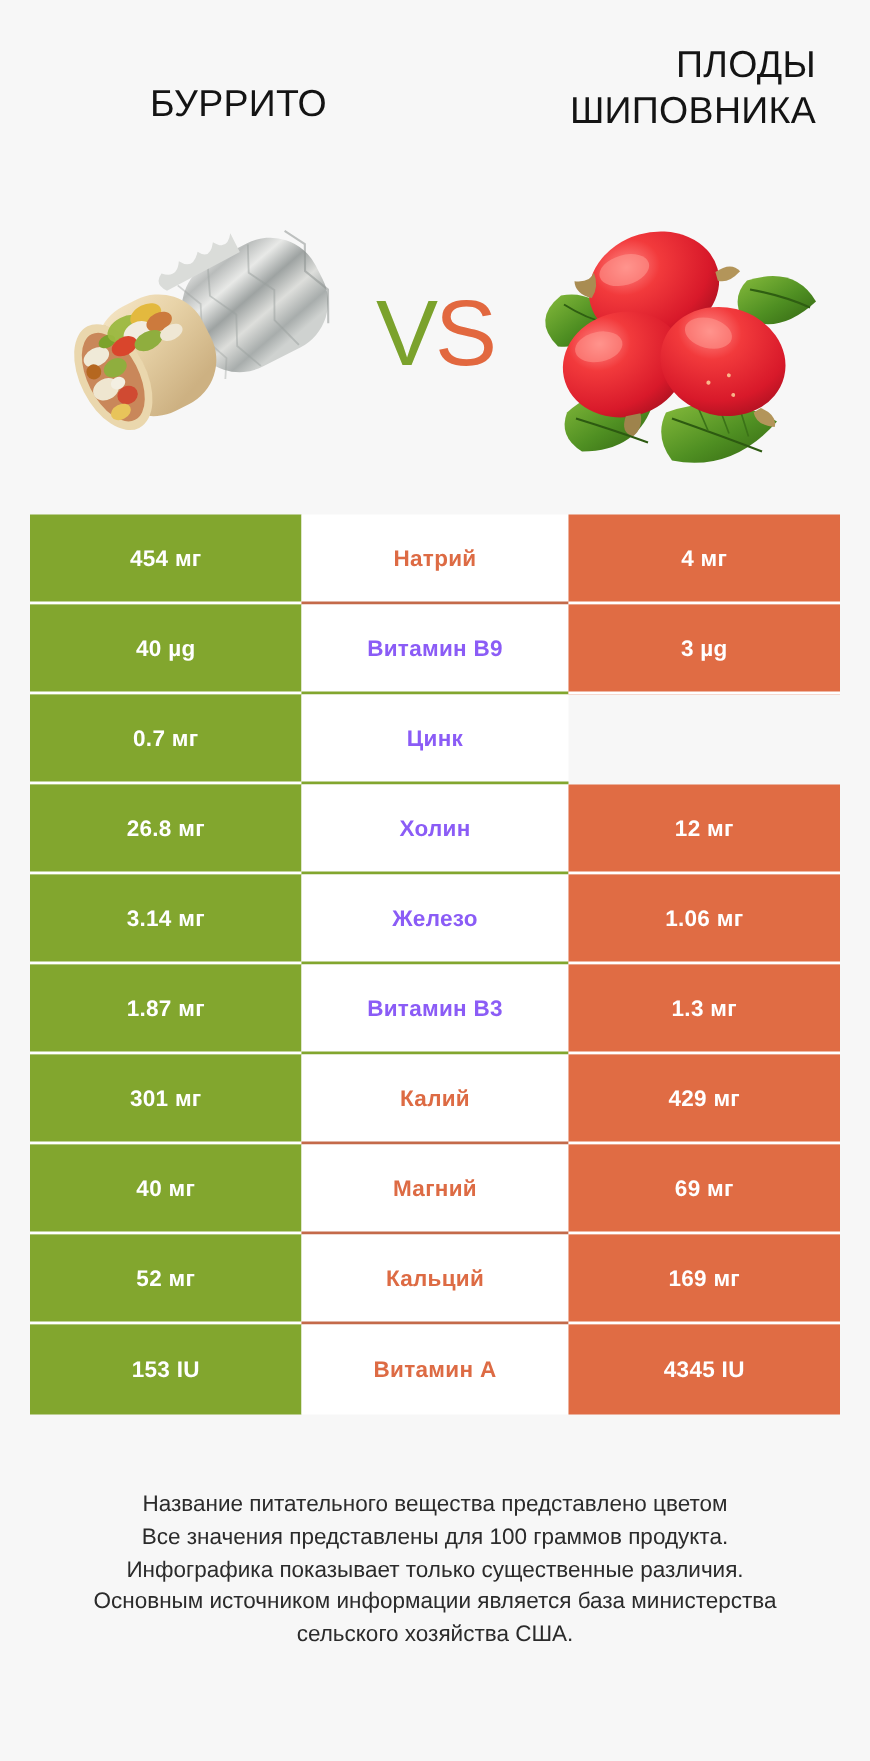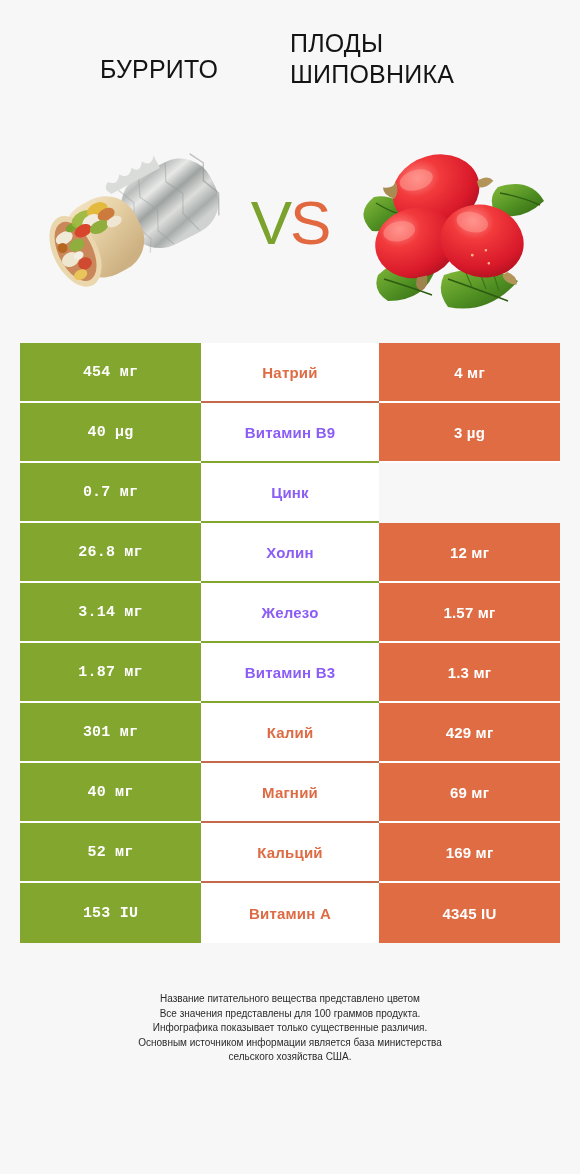--- a/index.html
+++ b/index.html
@@ -22,21 +22,21 @@
   .title {
     flex:0 0 50%;
     font-size:25px;
     font-weight:400;
     letter-spacing:0.2px;
     line-height:1.22;
     color:#141414;
     text-transform:uppercase;
   }
   .title.left  { text-align:left;  padding-left:82px; padding-top:26px; }
-  .title.right { padding-right:18px; padding-top:0px; }
+  .title.right { text-align:right; padding-right:18px; padding-top:0px; }
 
   
   .imageband {
     position:relative;
     height:205px;
     display:flex;
     align-items:center;
     justify-content:space-between;
     padding:0 32px;
   }
@@ -76,21 +76,21 @@
     align-items:stretch;
   }
   .cell {
     display:flex;
     align-items:center;
     justify-content:center;
     font-size:15px;
     font-weight:bold;
     letter-spacing:0.2px;
   }
-  .cell.left  { width:181px; background:#82a62e; color:#ffffff;font-family:Liberation Mono, monospace; }
+  .cell.left  { width:181px; background:#82a62e; color:#ffffff; }
   .cell.mid   { width:178px; background:#ffffff; }
   .cell.right { width:181px; background:#e06c44; color:#ffffff; }
 
   .row .cell.left  { border-bottom:2px solid #ffffff; }
   .row .cell.right { border-bottom:2px solid #ffffff; }
   .row .cell.mid   { border-bottom:2px solid transparent; }
   .row:last-child .cell { border-bottom:none; }
 
   .row.win-green .cell.mid { border-bottom-color:#82a62e; }
   .row.win-green .cell.mid .lbl { color:#8b5cf6; }
@@ -100,21 +100,21 @@
   .lbl { font-size:15px; font-weight:bold; }
 
   
   .footer {
     position:absolute;
     left:0;
     top:992px;
     width:580px;
     padding:0 28px;
     text-align:center;
-    font-size:10px;
+    font-size:15px;
     line-height:1.45;
     color:#2b2b2b;
     font-weight:400;
   }
   .footer div { white-space:nowrap; }
 </style>
 </head>
 <body>
 
 <div class="header">
@@ -274,21 +274,21 @@
       <div class="cell mid">
         <span class="lbl">Холин</span>
       </div>
       <div class="cell right">12 мг</div>
     </div>
     <div class="row win-green">
       <div class="cell left">3.14 мг</div>
       <div class="cell mid">
         <span class="lbl">Железо</span>
       </div>
-      <div class="cell right">1.57 мг</div>
+      <div class="cell right">1.06 мг</div>
     </div>
     <div class="row win-green">
       <div class="cell left">1.87 мг</div>
       <div class="cell mid">
         <span class="lbl">Витамин B3</span>
       </div>
       <div class="cell right">1.3 мг</div>
     </div>
     <div class="row win-orange">
       <div class="cell left">301 мг</div>

